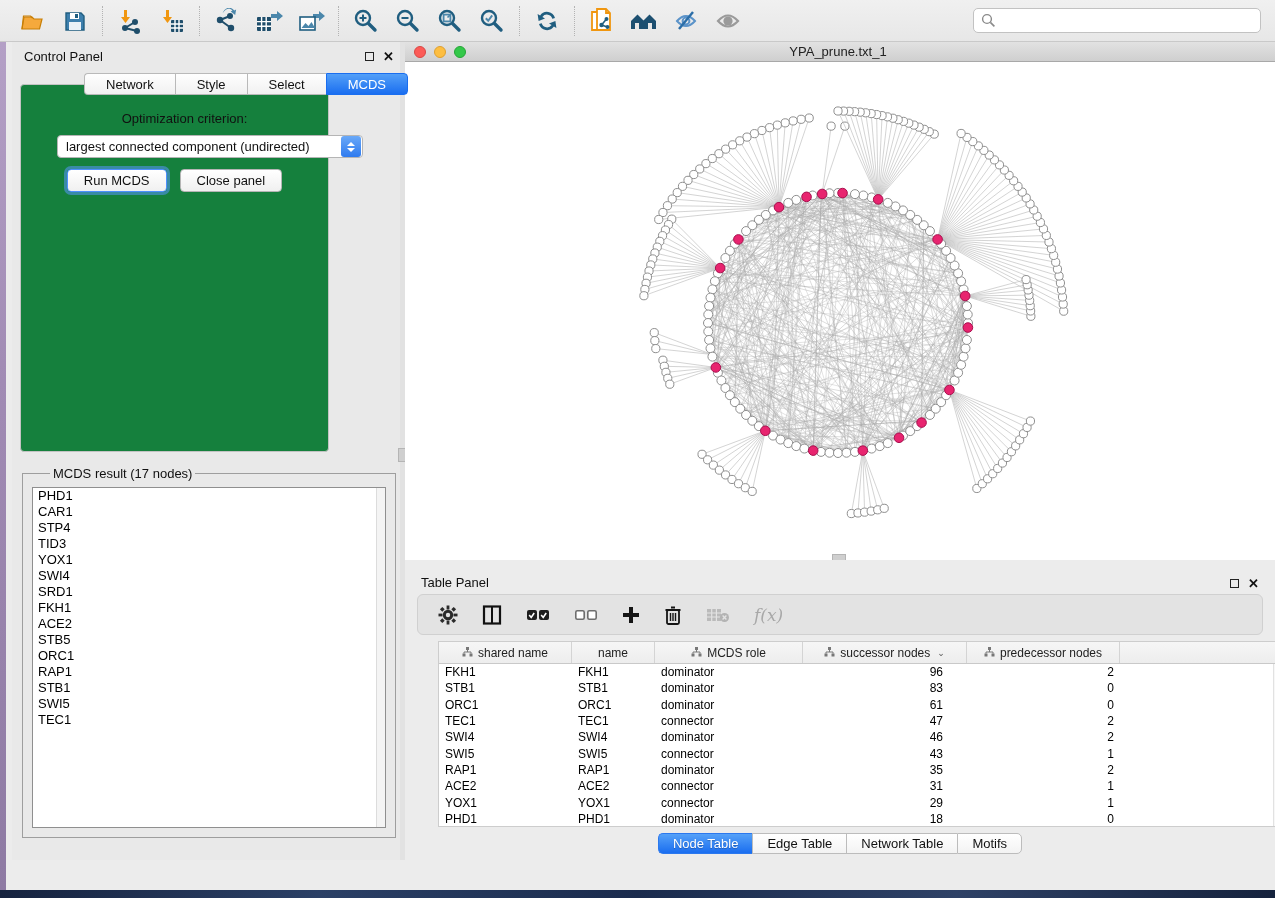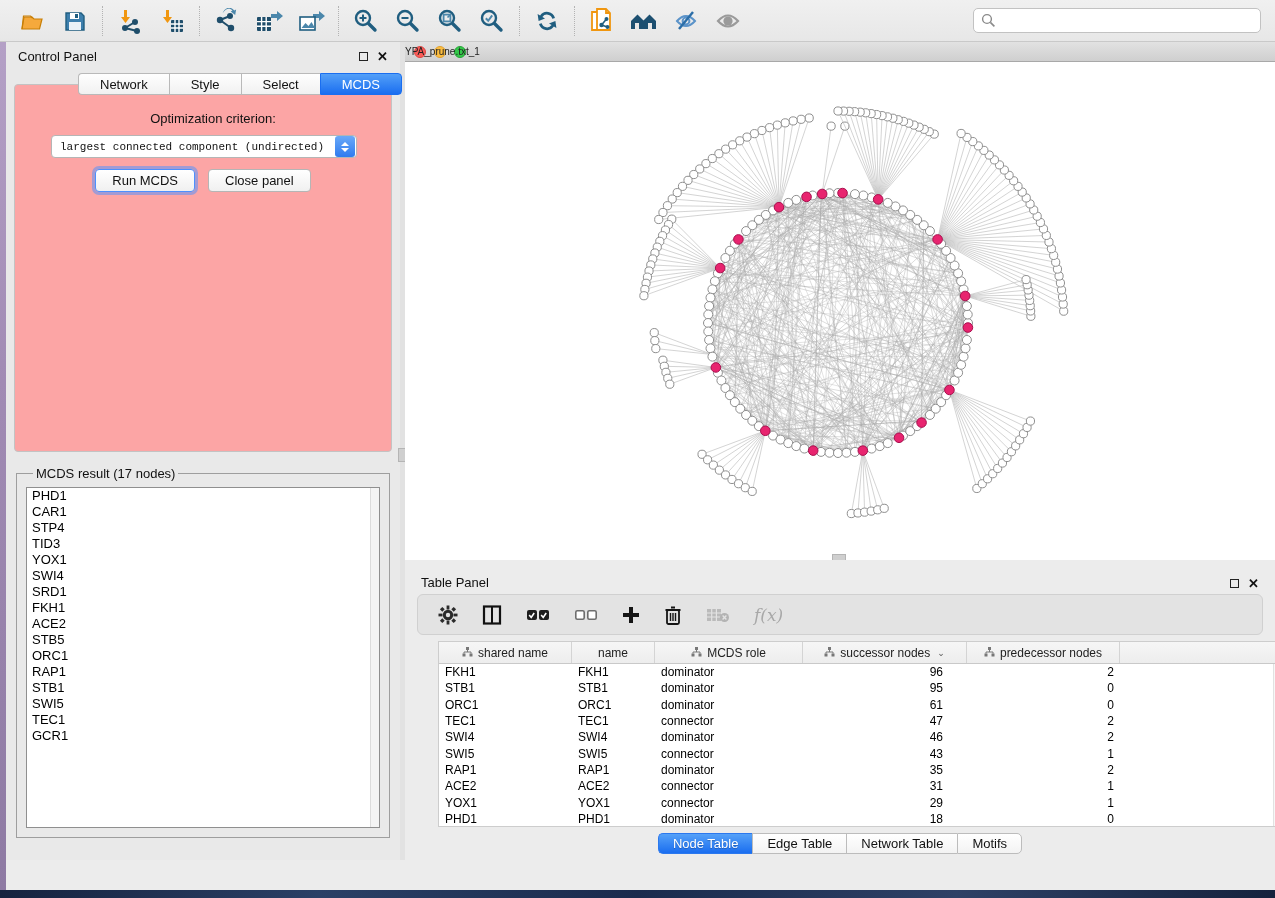--- a/index.html
+++ b/index.html
@@ -19,64 +19,64 @@
                border:1px solid #c2c2c2; border-radius:5px; display:flex; align-items:center; padding:0 7px; }
   .searchbox input { border:none; outline:none; flex:1; font-size:12px; font-family:"Liberation Sans",sans-serif; background:transparent; }
 
   
   .wall-left { position:absolute; left:0; top:42px; width:6px; height:848px;
                background:linear-gradient(180deg,#b4a0c6,#a18bb4 40%,#8e7aa3); }
   .wall-bottom { position:absolute; left:0; top:890px; width:1275px; height:8px;
                  background:linear-gradient(90deg,#162440,#253a5e 30%,#1a2a4a 60%,#223címek 0,#1b2b4c); }
 
   
-  .control-panel { position:absolute; left:6px; top:42px; width:394px; height:818px; background:#e9e9e9; }
+  .control-panel { position:absolute; left:12px; top:42px; width:394px; height:818px; background:#e9e9e9; }
   .cp-title { height:28px; display:flex; align-items:center; padding:0 12px; font-size:13px; color:#111; }
   .panel-winbtns { margin-left:auto; display:flex; align-items:center; gap:9px; }
   .float-btn { width:9px; height:9px; border:1.5px solid #222; display:inline-block; cursor:pointer; }
   .close-btn { font-size:13px; font-weight:bold; color:#111; cursor:pointer; line-height:1; }
   .cp-tabs { position:absolute; left:72px; top:31px; display:flex; z-index:3; }
   .tab { height:22px; padding:0 21px; background:linear-gradient(#fefefe,#f1f1f1); border:1px solid #b9b9b9;
          border-right:none; font-size:13px; display:flex; align-items:center; color:#111; cursor:pointer; }
   .tab:first-child { border-radius:4px 0 0 4px; }
   .tab:last-child { border-right:1px solid #b9b9b9; border-radius:0 4px 4px 0; }
   .tab.active { background:linear-gradient(#53a0f8,#1a6ef0); color:#fff; border-color:#1a6ef0; }
-  .cp-box { position:absolute; left:8px; top:42px; width:378px; height:368px; border:1px solid #c3c3c3;
-            border-radius:4px; background:#fca5a5;padding-left:20px; }
+  .cp-box { position:absolute; left:8px; top:42px; width:309px; height:368px; border:1px solid #c3c3c3;
+            border-radius:4px; background:#15803d;padding-left:20px; }
   .opt-label { text-align:center; margin-top:26px; font-size:13px; color:#111; }
   .select { position:absolute; left:36px; top:50px; width:306px; height:23px; background:#fff;
             border:1px solid #b5b5b5; border-radius:4px; display:flex; align-items:center; cursor:pointer; }
-  .select .sel-text { flex:1; font-size:11px; padding:0 8px; color:#111; white-space:nowrap;font-family:Liberation Mono, monospace; }
+  .select .sel-text { flex:1; font-size:13px; padding:0 8px; color:#111; white-space:nowrap; }
   .stepper { width:20px; height:21px; margin-right:1px; border-radius:3px; background:linear-gradient(#6aa9f8,#2f7bef);
              display:flex; flex-direction:column; align-items:center; justify-content:center; gap:2px; }
   .stepper .up { width:0;height:0;border-left:4px solid transparent;border-right:4px solid transparent;border-bottom:4px solid #fff; }
   .stepper .dn { width:0;height:0;border-left:4px solid transparent;border-right:4px solid transparent;border-top:4px solid #fff; }
   .cp-buttons { position:absolute; left:0; top:84px; width:100%; display:flex; justify-content:center; gap:13px; }
   .btn { height:23px; padding:0 16px; background:linear-gradient(#ffffff,#f0f0f0); border:1px solid #b5b5b5;
          border-radius:4px; font-size:13px; color:#111; cursor:pointer; font-family:"Liberation Sans",sans-serif; }
   .btn.focused { border:1px solid #4d90fe; box-shadow:0 0 0 3px rgba(88,148,251,.55); }
   .mcds-fieldset { position:absolute; left:10px; top:424px; width:374px; height:372px;
                    border:1px solid #9e9e9e; padding:6px 9px 9px 9px; }
-  .mcds-fieldset legend { font-size:13px; color:#111; padding:0 3px; margin-left:7px; }
+  .mcds-fieldset legend { font-size:13px; color:#111; padding:0 3px; margin-left:18px; }
   .mcds-list { position:relative; width:100%; height:100%; background:#fff; border:1px solid #8f8f8f; overflow:hidden; }
   .mcds-list .scroll-track { position:absolute; right:0; top:0; width:9px; height:100%; background:#f4f4f4; border-left:1px solid #dcdcdc; }
   .mcds-item { font-size:13px; line-height:16px; padding-left:5px; color:#000; }
 
   
   .vsplit { position:absolute; left:400px; top:42px; width:5px; height:818px; background:#e2e2e2; cursor:col-resize; }
   .vsplit .grip, .hsplit-grip { position:absolute; background:#cfcfcf; border:1px solid #b5b5b5; }
   .vsplit .grip { left:0; top:406px; width:8px; height:14px; margin-left:-2px; }
 
   
   .net-win { position:absolute; left:405px; top:42px; width:870px; height:518px; background:#fff; }
   .net-titlebar { height:20px; background:linear-gradient(#e2e2e2,#cfcfcf); border-bottom:1px solid #a8a8a8;
                   display:flex; align-items:center; position:relative; }
   .traffic { display:flex; gap:8px; margin-left:9px; }
   .light { width:12px; height:12px; border-radius:50%; cursor:pointer; }
-  .net-title { position:absolute; left:0; right:4px; font-size:10px; color:#222; }
+  .net-title { position:absolute; left:0; right:4px; text-align:center; font-size:13px; color:#222; }
   .net-canvas { position:absolute; left:0; top:20px; width:870px; height:498px; background:#fff; overflow:hidden; }
   .hsplit-grip { left:427px; top:512px; width:14px; height:7px; cursor:row-resize; }
 
   
   .table-panel { position:absolute; left:405px; top:560px; width:870px; height:300px; background:#ececec; }
   .tp-title { height:30px; display:flex; align-items:flex-end; padding:0 16px; font-size:13px; color:#111; }
   .tp-toolbar { position:absolute; left:12px; top:34px; width:846px; height:41px; background:#e3e3e3;
                 border:1px solid #d0d0d0; border-radius:6px; display:flex; gap:24px; padding:16px 20px; }
   .tp-tool { display:flex; align-items:center; justify-content:center; cursor:pointer; }
   .fx-label { font-family:"DejaVu Serif", serif; font-style:italic; font-size:17px; color:#a8a8a8; }
@@ -308,21 +308,20 @@
           <div class="mcds-item">SWI4</div>
           <div class="mcds-item">SRD1</div>
           <div class="mcds-item">FKH1</div>
           <div class="mcds-item">ACE2</div>
           <div class="mcds-item">STB5</div>
           <div class="mcds-item">ORC1</div>
           <div class="mcds-item">RAP1</div>
           <div class="mcds-item">STB1</div>
           <div class="mcds-item">SWI5</div>
           <div class="mcds-item">TEC1</div>
-          <div class="mcds-item">GCR1</div>
         </div>
     </fieldset>
   </div>
 
   <div class="vsplit">
       <span class="grip"></span>
     </div>
 
   <div class="net-win">
     <div class="net-titlebar">
@@ -1322,21 +1321,21 @@
             <div class="td" style="width: 133px;">FKH1</div>
             <div class="td" style="width: 83px;">FKH1</div>
             <div class="td" style="width: 148px;">dominator</div>
             <div class="td num" style="width: 164px; padding-right: 24px;">96</div>
             <div class="td num" style="width: 153px;">2</div>
           </div>
           <div class="tr">
             <div class="td" style="width: 133px;">STB1</div>
             <div class="td" style="width: 83px;">STB1</div>
             <div class="td" style="width: 148px;">dominator</div>
-            <div class="td num" style="width: 164px; padding-right: 24px;">95</div>
+            <div class="td num" style="width: 164px; padding-right: 24px;">83</div>
             <div class="td num" style="width: 153px;">0</div>
           </div>
           <div class="tr">
             <div class="td" style="width: 133px;">ORC1</div>
             <div class="td" style="width: 83px;">ORC1</div>
             <div class="td" style="width: 148px;">dominator</div>
             <div class="td num" style="width: 164px; padding-right: 24px;">61</div>
             <div class="td num" style="width: 153px;">0</div>
           </div>
           <div class="tr">

